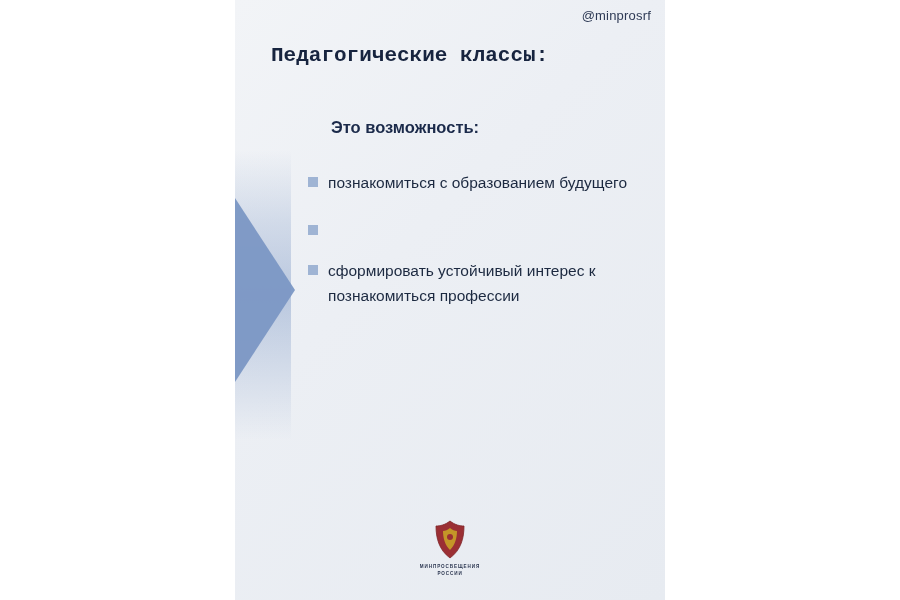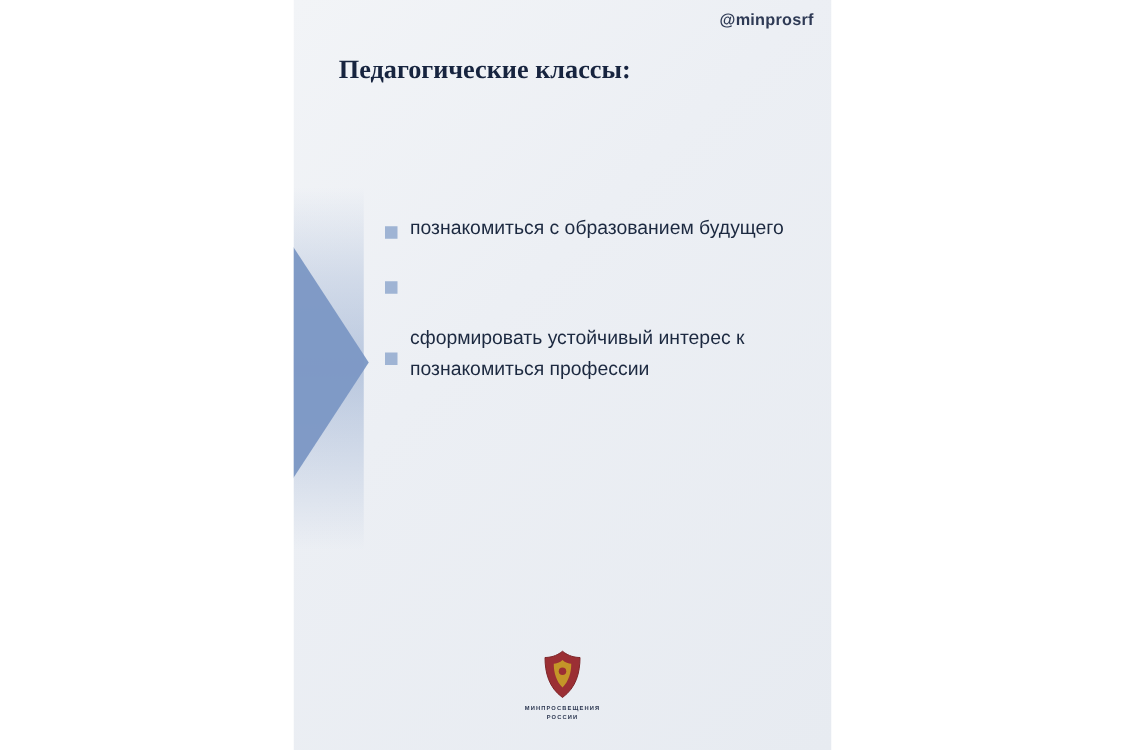--- a/index.html
+++ b/index.html
@@ -50,29 +50,28 @@
     background: linear-gradient(180deg, rgba(123,151,196,0) 0%, rgba(123,151,196,0.25) 25%, rgba(123,151,196,0.45) 50%, rgba(123,151,196,0.2) 78%, rgba(123,151,196,0) 100%);
   }
 
   .handle {
     position: absolute;
     right: 14px;
     top: 8px;
     font-size: 13px;
     color: #2e3a55;
     letter-spacing: 0.2px;
-    font-weight: bold;
   }
 
   .title {
     position: absolute;
     left: 36px;
     top: 42px;
     width: 340px;
-    font-family: Liberation Serif, serif;
+    font-family: Liberation Mono, monospace;
     font-weight: bold;
     font-size: 21px;
     line-height: 1.32;
     color: #17243f;
   }
 
   .subtitle {
     position: absolute;
     left: 96px;
     top: 118px;
@@ -83,21 +82,21 @@
   }
 
   .list {
     position: absolute;
     left: 73px;
     top: 170px;
     width: 340px;
   }
   .list-item {
     display: flex;
-    align-items: center;
+    align-items: flex-start;
     margin-bottom: 23px;
   }
   .bullet {
     flex: 0 0 auto;
     width: 10px;
     height: 10px;
     background: #9fb4d4;
     margin-top: 7px;
     margin-right: 10px;
   }
@@ -140,20 +139,21 @@
 
     <div class="chevron-soft"></div>
     <div class="chevron"></div>
 
     <div class="handle">@minprosrf</div>
 
     <div class="title">
       <div>Педагогические классы:</div>
     </div>
 
+    <div class="subtitle">Это возможность:</div>
 
     <div class="list">
       <div class="list-item">
         <span class="bullet"></span>
         <span class="item-text">познакомиться с образованием будущего</span>
       </div>
       <div class="list-item">
         <span class="bullet"></span>
       </div>
       <div class="list-item">

